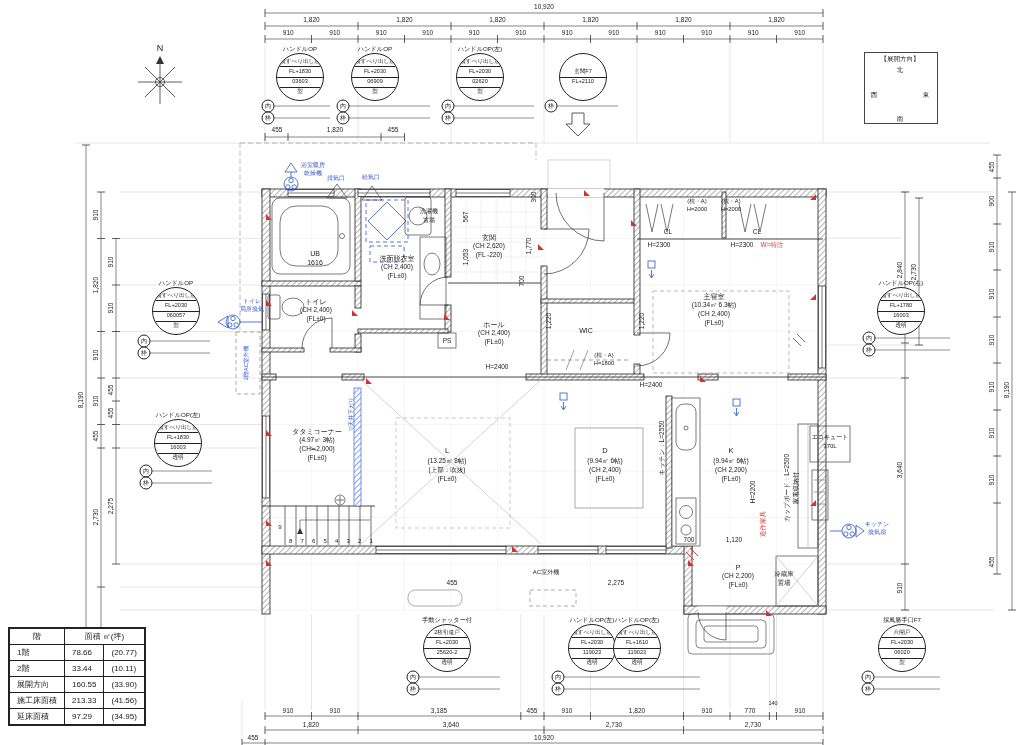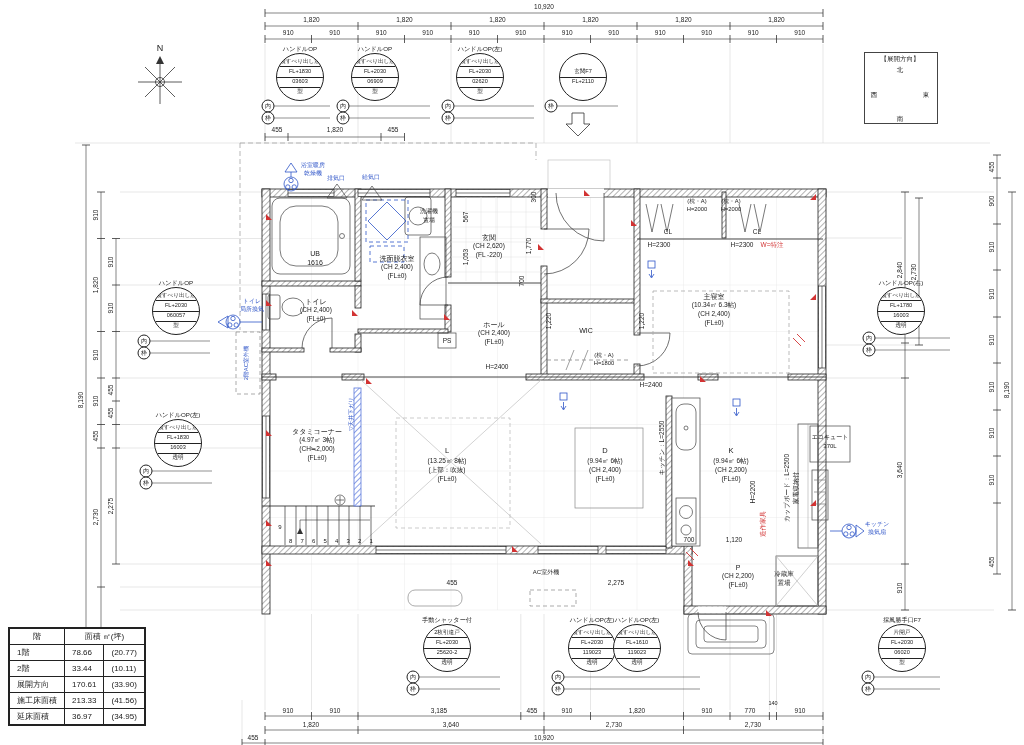--- a/index.html
+++ b/index.html
@@ -578,29 +578,29 @@
       <td class="num">78.66</td>
       <td class="num">(20.77)</td>
     </tr>
         <tr>
       <td>2階</td>
       <td class="num">33.44</td>
       <td class="num">(10.11)</td>
     </tr>
         <tr>
       <td>展開方向</td>
-      <td class="num">170.61</td>
+      <td class="num">160.55</td>
       <td class="num">(33.90)</td>
     </tr>
         <tr>
       <td>施工床面積</td>
       <td class="num">213.33</td>
       <td class="num">(41.56)</td>
     </tr>
         <tr>
       <td>延床面積</td>
-      <td class="num">36.97</td>
+      <td class="num">97.29</td>
       <td class="num">(34.95)</td>
     </tr>
       </tbody>
 </table>
 
 </div>
 
 </body></html>

